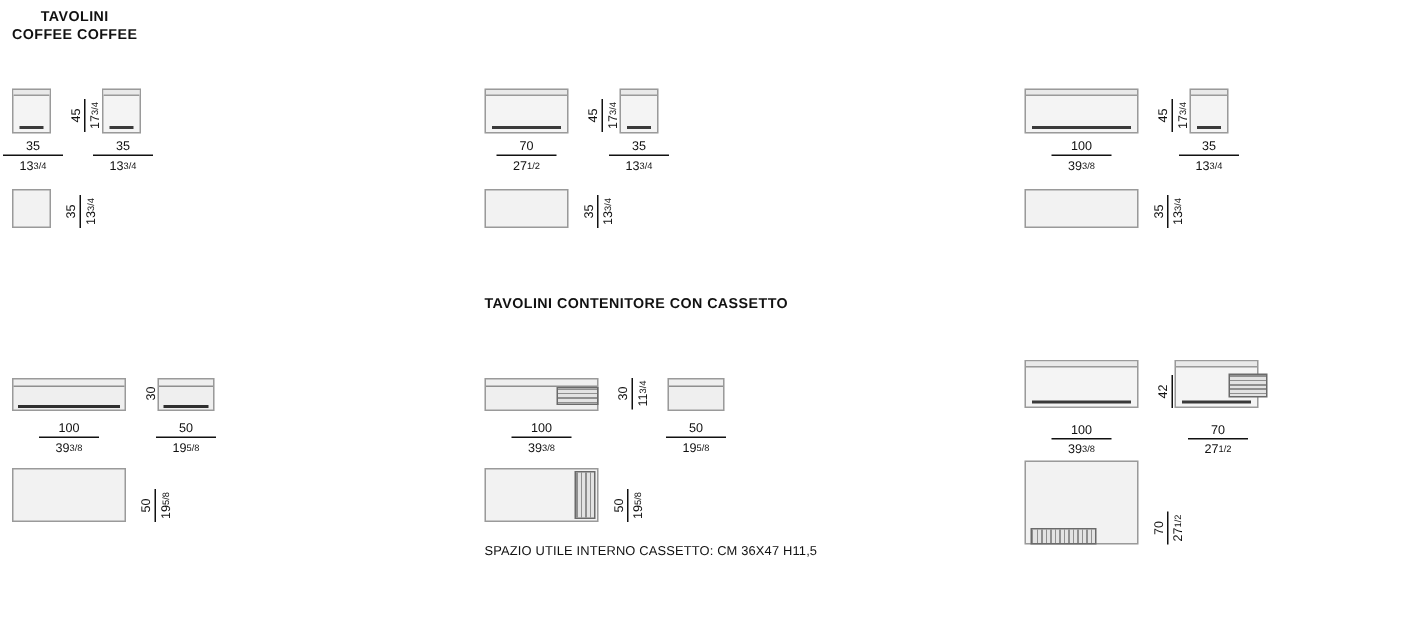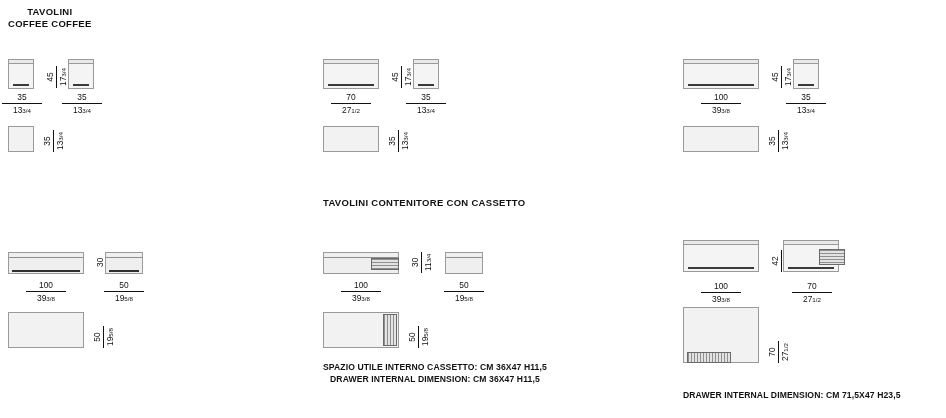--- a/index.html
+++ b/index.html
@@ -20,21 +20,21 @@
   .title-block {
     font-size: 9.5px;
     font-weight: bold;
     letter-spacing: 0.3px;
     line-height: 11.5px;
     color: #111;
   }
 
   .note-block {
     font-size: 8.6px;
-    font-weight: bold;
+    font-weight: normal;
     letter-spacing: 0.1px;
     line-height: 12px;
     color: #111;
   }
 
   
   .box {
     background: #f2f2f2;
     border: 1px solid #9a9a9a;
     box-sizing: border-box;
@@ -358,21 +358,20 @@
       <span class="vstack">
         <span class="a">50</span>
         <span class="b"><span>19</span><span class="frac">5/8</span></span>
       </span>
     </div>
   </div>
 </div>
 
 <div class="abs note-block" style="left:323px; top:361px;">
   <div>SPAZIO UTILE INTERNO CASSETTO: CM 36X47 H11,5</div>
-  <div>DRAWER INTERNAL DIMENSION: CM 36X47 H11,5</div>
 </div>
 
 <div>
   <div class="tbl" style="left:683px; top:240px; width:76px; height:32px;">
     <div class="tbl-top"></div>
     <div class="tbl-base"></div>
   </div>
   <div class="dim-v" style="left:770px; top:272px;">
     <div class="dim-v-inner">
       <span class="vstack">
@@ -406,14 +405,13 @@
     <div class="dim-v-inner">
       <span class="vstack">
         <span class="a">70</span>
         <span class="b"><span>27</span><span class="frac">1/2</span></span>
       </span>
     </div>
   </div>
 </div>
 
 <div class="abs note-block" style="left:683px; top:389px;">
-  <div>DRAWER INTERNAL DIMENSION: CM 71,5X47 H23,5</div>
 </div>
 
 </body></html>

